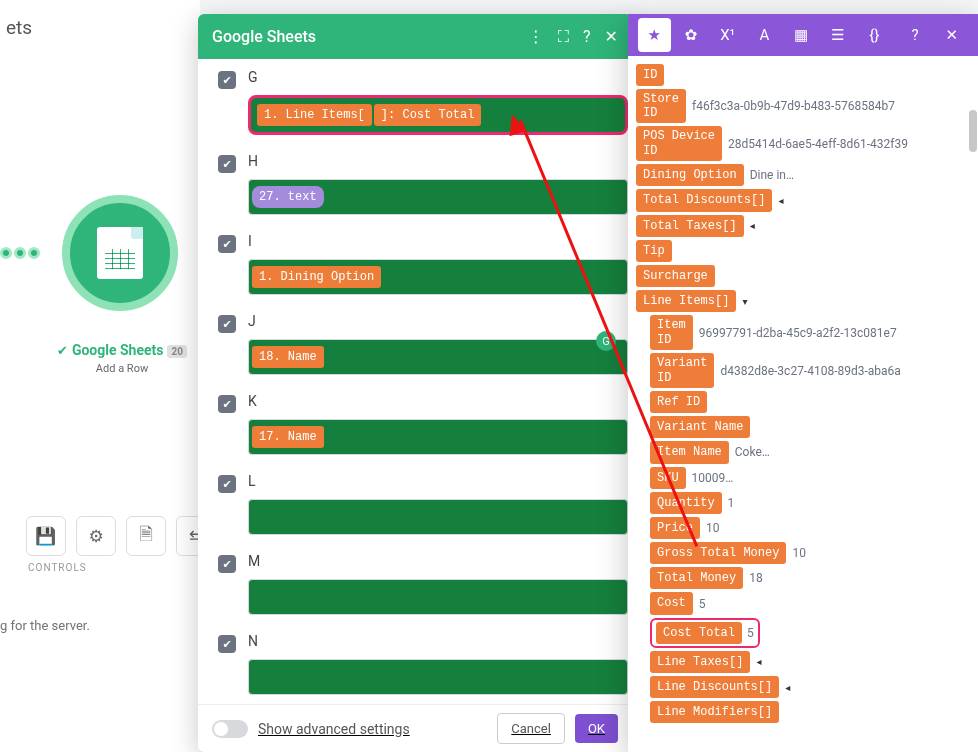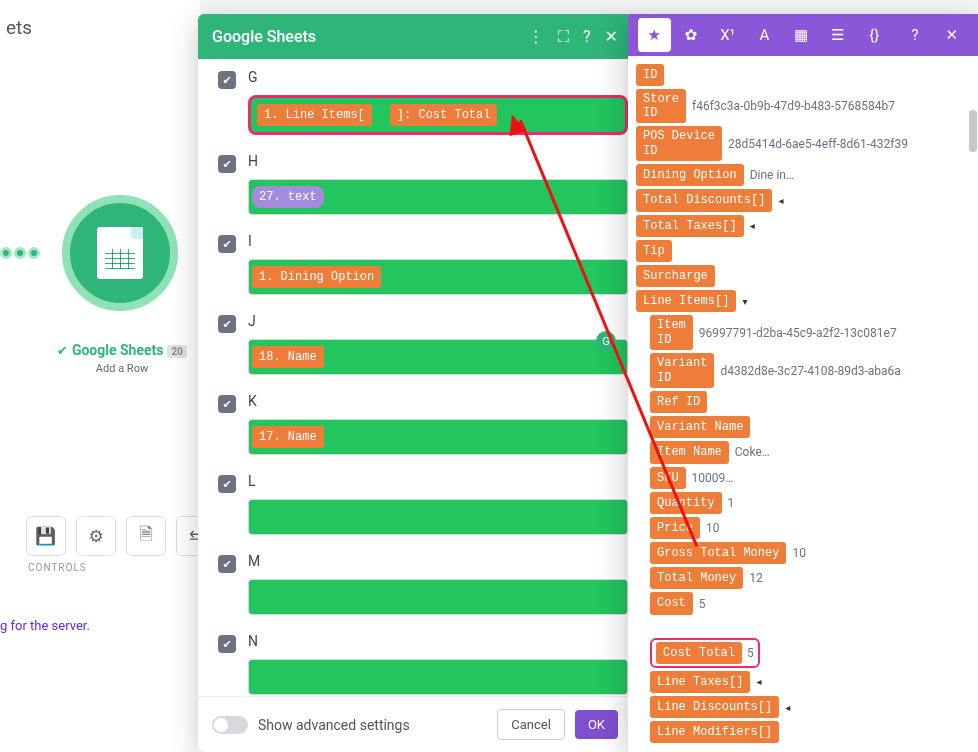--- a/index.html
+++ b/index.html
@@ -17,57 +17,57 @@
 
 .node-label { position: absolute; left: 42px; top: 340px; text-align: center; width: 160px; }
 .node-label .checkicon { color: #2fb57a; font-size: 13px; }
 .node-label .title { color: #2fb57a; font-weight: 700; font-size: 14px; }
 .node-label .badge { background: #e1e1e1; color: #888; font-size: 10px; padding: 1px 4px; border-radius: 3px; font-weight: bold; }
 .node-label .sub { color: #666; font-size: 11px; display: block; margin-top: 3px; }
 
 .controls-row { position: absolute; left: 26px; top: 516px; display: flex; gap: 10px; }
 .ctrl-btn { width: 40px; height: 40px; border: 1px solid #ddd; border-radius: 6px; background: #fff; display: flex; align-items: center; justify-content: center; color: #666; font-size: 17px; }
 .controls-lbl { position: absolute; left: 28px; top: 562px; font-size: 10px; letter-spacing: 1px; color: #999; }
-.server-msg { position: absolute; left: 0; top: 618px; font-size: 13px; color: #6d28d9; }
+.server-msg { position: absolute; left: 0; top: 618px; font-size: 13px; color: #737373; }
 
 .modal { position: absolute; left: 198px; top: 14px; width: 434px; height: 738px; background: #fff; border-radius: 6px; box-shadow: 0 6px 28px rgba(0,0,0,.22); overflow: hidden; display: flex; flex-direction: column; }
 .modal-head { background: #2fb57a; color: #fff; height: 45px; display: flex; align-items: center; padding: 0 14px; justify-content: space-between; }
 .modal-head .title { font-size: 16px; font-weight: 500; }
 .modal-head .icons { display: flex; gap: 14px; font-size: 16px; }
 .modal-body { flex: 1; overflow-y: auto; padding: 6px 0 0 0; }
 .field-row { display: flex; align-items: flex-start; padding: 4px 16px 2px 20px; }
 .field-chk { width: 18px; height: 18px; background: #6b7280; border-radius: 4px; display: flex; align-items: center; justify-content: center; color: #fff; font-size: 11px; margin-top: 2px; flex-shrink: 0; }
 .field-label { margin-left: 12px; font-size: 14px; color: #444; width: 16px; }
 .field-input-wrap { margin: 4px 16px 14px 50px; }
-.field-input { width: 380px; min-height: 36px; border: 1px solid #d5d8dd; border-radius: 4px; background: #22c55e; padding: 3px; display: flex; flex-wrap: wrap; align-items: center; gap: 18px; }
+.field-input { width: 380px; min-height: 36px; border: 1px solid #d5d8dd; border-radius: 4px; background: #15803d; padding: 3px; display: flex; flex-wrap: wrap; align-items: center; gap: 2px; }
 .field-input.hl { border: 3px solid #ec2a6f; border-radius: 8px; padding: 6px; }
 .pill { background: #ed7d39; color: #fff; font-family: "Courier New", monospace; font-size: 12px; padding: 4px 7px; border-radius: 3px; white-space: nowrap; }
 .pill.lav { background: #a58bdb; border-radius: 8px; }
 .g-badge { width: 20px; height: 20px; border-radius: 50%; background: #2fb57a; color: #fff; font-size: 11px; display: flex; align-items: center; justify-content: center; position: absolute; right: 16px; margin-top: -44px;}
 
-.modal-foot { height: 56px; border-top: 1px solid #eee; display: flex; align-items: center; padding: 0 14px; gap: 10px; }
+.modal-foot { height: 48px; border-top: 1px solid #eee; display: flex; align-items: center; padding: 0 14px; gap: 10px; text-decoration: underline; }
 .toggle { width: 36px; height: 18px; border-radius: 10px; background: #d7d9dd; position: relative; }
 .toggle::after { content: ""; position: absolute; width: 14px; height: 14px; background: #fff; border-radius: 50%; top: 2px; left: 2px; }
 .adv-lbl { font-size: 14px; color: #555; flex: 1; }
 .btn-cancel { border: 1px solid #ccc; background: #fff; color: #555; padding: 7px 13px; border-radius: 4px; font-size: 13px; }
 .btn-ok { background: #7e4fd0; color: #fff; border: none; padding: 7px 13px; border-radius: 4px; font-size: 13px; }
 
 .sidepanel { position: absolute; left: 628px; top: 14px; width: 350px; height: 738px; background: #fff; box-shadow: -2px 6px 28px rgba(0,0,0,.22); display: flex; flex-direction: column; }
 .sp-head { height: 42px; background: #8b56d8; display: flex; align-items: center; padding: 0 10px; gap: 4px; }
 .sp-tab { width: 34px; height: 34px; display: flex; align-items: center; justify-content: center; color: #fff; font-size: 15px; border-radius: 4px; }
 .sp-tab.active { background: #fff; color: #8b56d8; }
 .sp-body { flex: 1; overflow-y: auto; padding: 6px 0 6px 8px; font-size: 12px; position: relative; }
 .sp-scroll { position: absolute; right: 1px; top: 54px; width: 8px; height: 42px; background: #c7c7c7; border-radius: 4px; }
 .sp-row { display: flex; align-items: center; gap: 6px; padding: 1.5px 0; }
 .sp-row.ind1 { padding-left: 14px; }
 .sp-pill { background: #ed7d39; color: #fff; font-family: "Courier New", monospace; font-size: 12px; padding: 3px 7px; border-radius: 3px; line-height: 1.35; white-space: nowrap; }
 .sp-pill.multi { line-height: 1.2; text-align: left; }
 .sp-val { color: #6b7280; font-size: 12px; word-break: break-all; }
 .sp-caret { color: #333; font-size: 10px; }
-.sp-pill-hl { border: 2px solid #ec2a6f; border-radius: 6px; padding: 2px 4px; display: inline-flex; gap: 5px; align-items: center; margin-top: 20px; }
+.sp-pill-hl { border: 2px solid #ec2a6f; border-radius: 6px; padding: 2px 4px; display: inline-flex; gap: 5px; align-items: center; }
 
 .arrow { position: absolute; pointer-events: none; z-index: 50; }
 .arrow-line { position: absolute; left: 519px; top: 121px; width: 3px; height: 461px; background: #e11; transform: rotate(-22.5deg); transform-origin: top left; }
 .arrow-head { position: absolute; left: 506px; top: 114px; width: 0; height: 0; border-left: 9px solid transparent; border-right: 9px solid transparent; border-bottom: 20px solid #e11; transform: rotate(-18deg); }
 </style>
 </head>
 <body>
 
 <div class="bg-left"></div>
 <div class="bg-toptabs">ets</div>
@@ -264,21 +264,21 @@
       <div class="sp-row ind1">
         <span class="sp-pill">Price</span> 
         <span class="sp-val">10</span>
       </div>
       <div class="sp-row ind1">
         <span class="sp-pill">Gross Total Money</span> 
         <span class="sp-val">10</span>
       </div>
       <div class="sp-row ind1">
         <span class="sp-pill">Total Money</span> 
-        <span class="sp-val">12</span>
+        <span class="sp-val">18</span>
       </div>
       <div class="sp-row ind1">
         <span class="sp-pill">Cost</span> 
         <span class="sp-val">5</span>
       </div>
       <div class="sp-row ind1">
         <span class="sp-pill-hl">
           <span class="sp-pill">Cost Total</span> 
           <span class="sp-val">5</span>
         </span>

